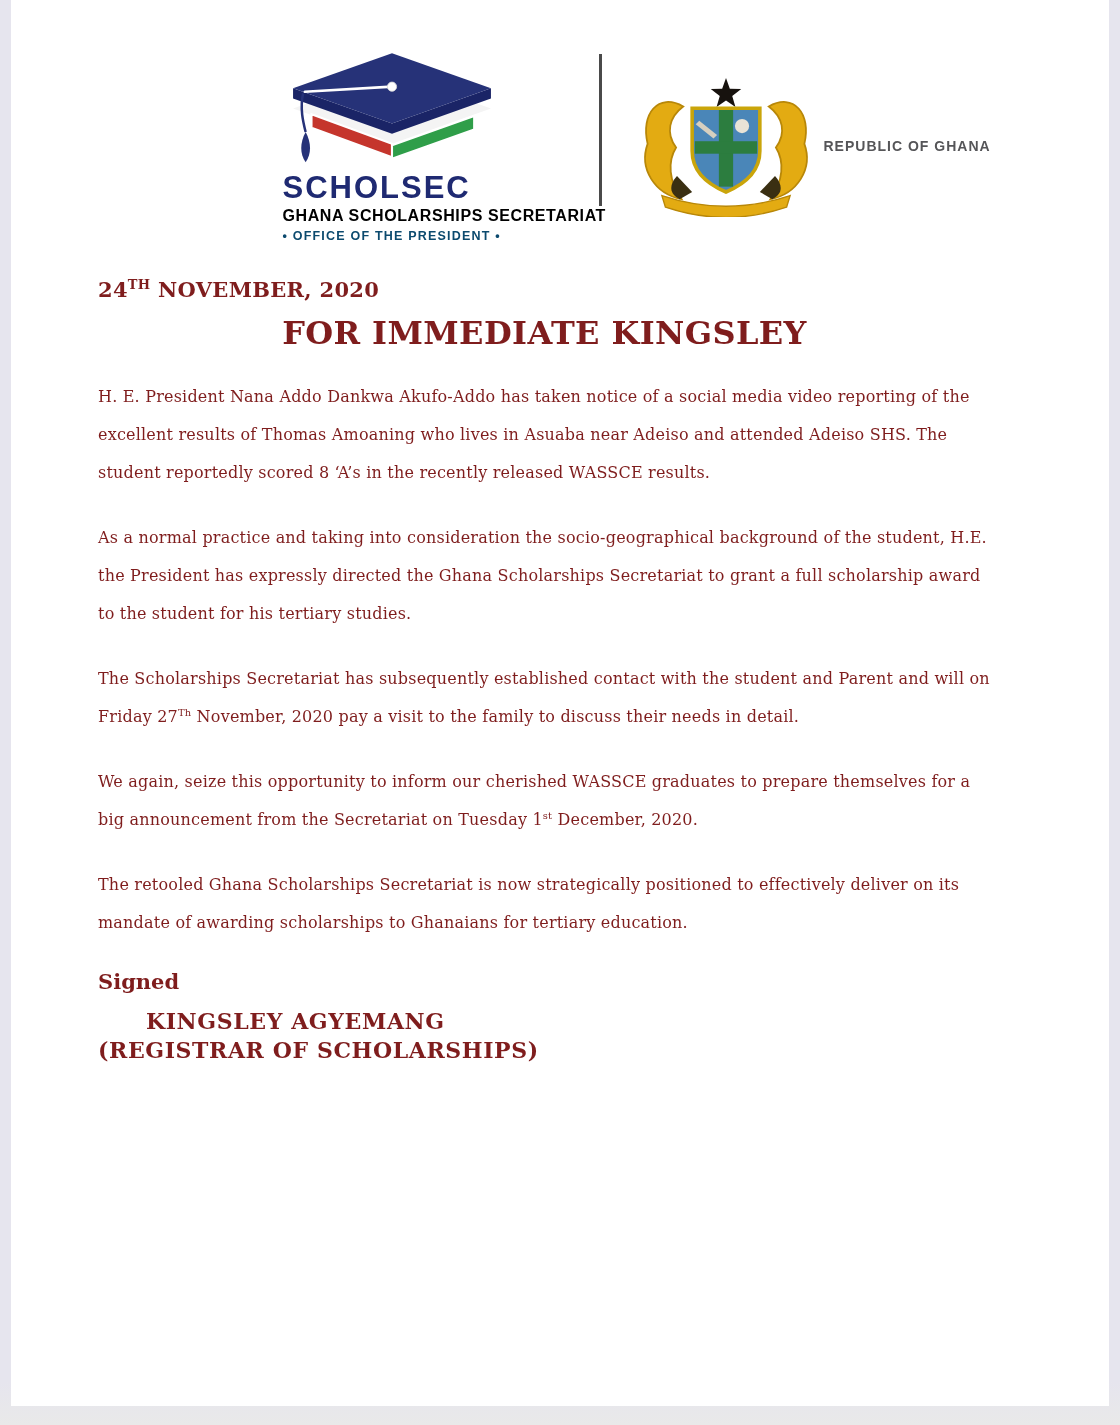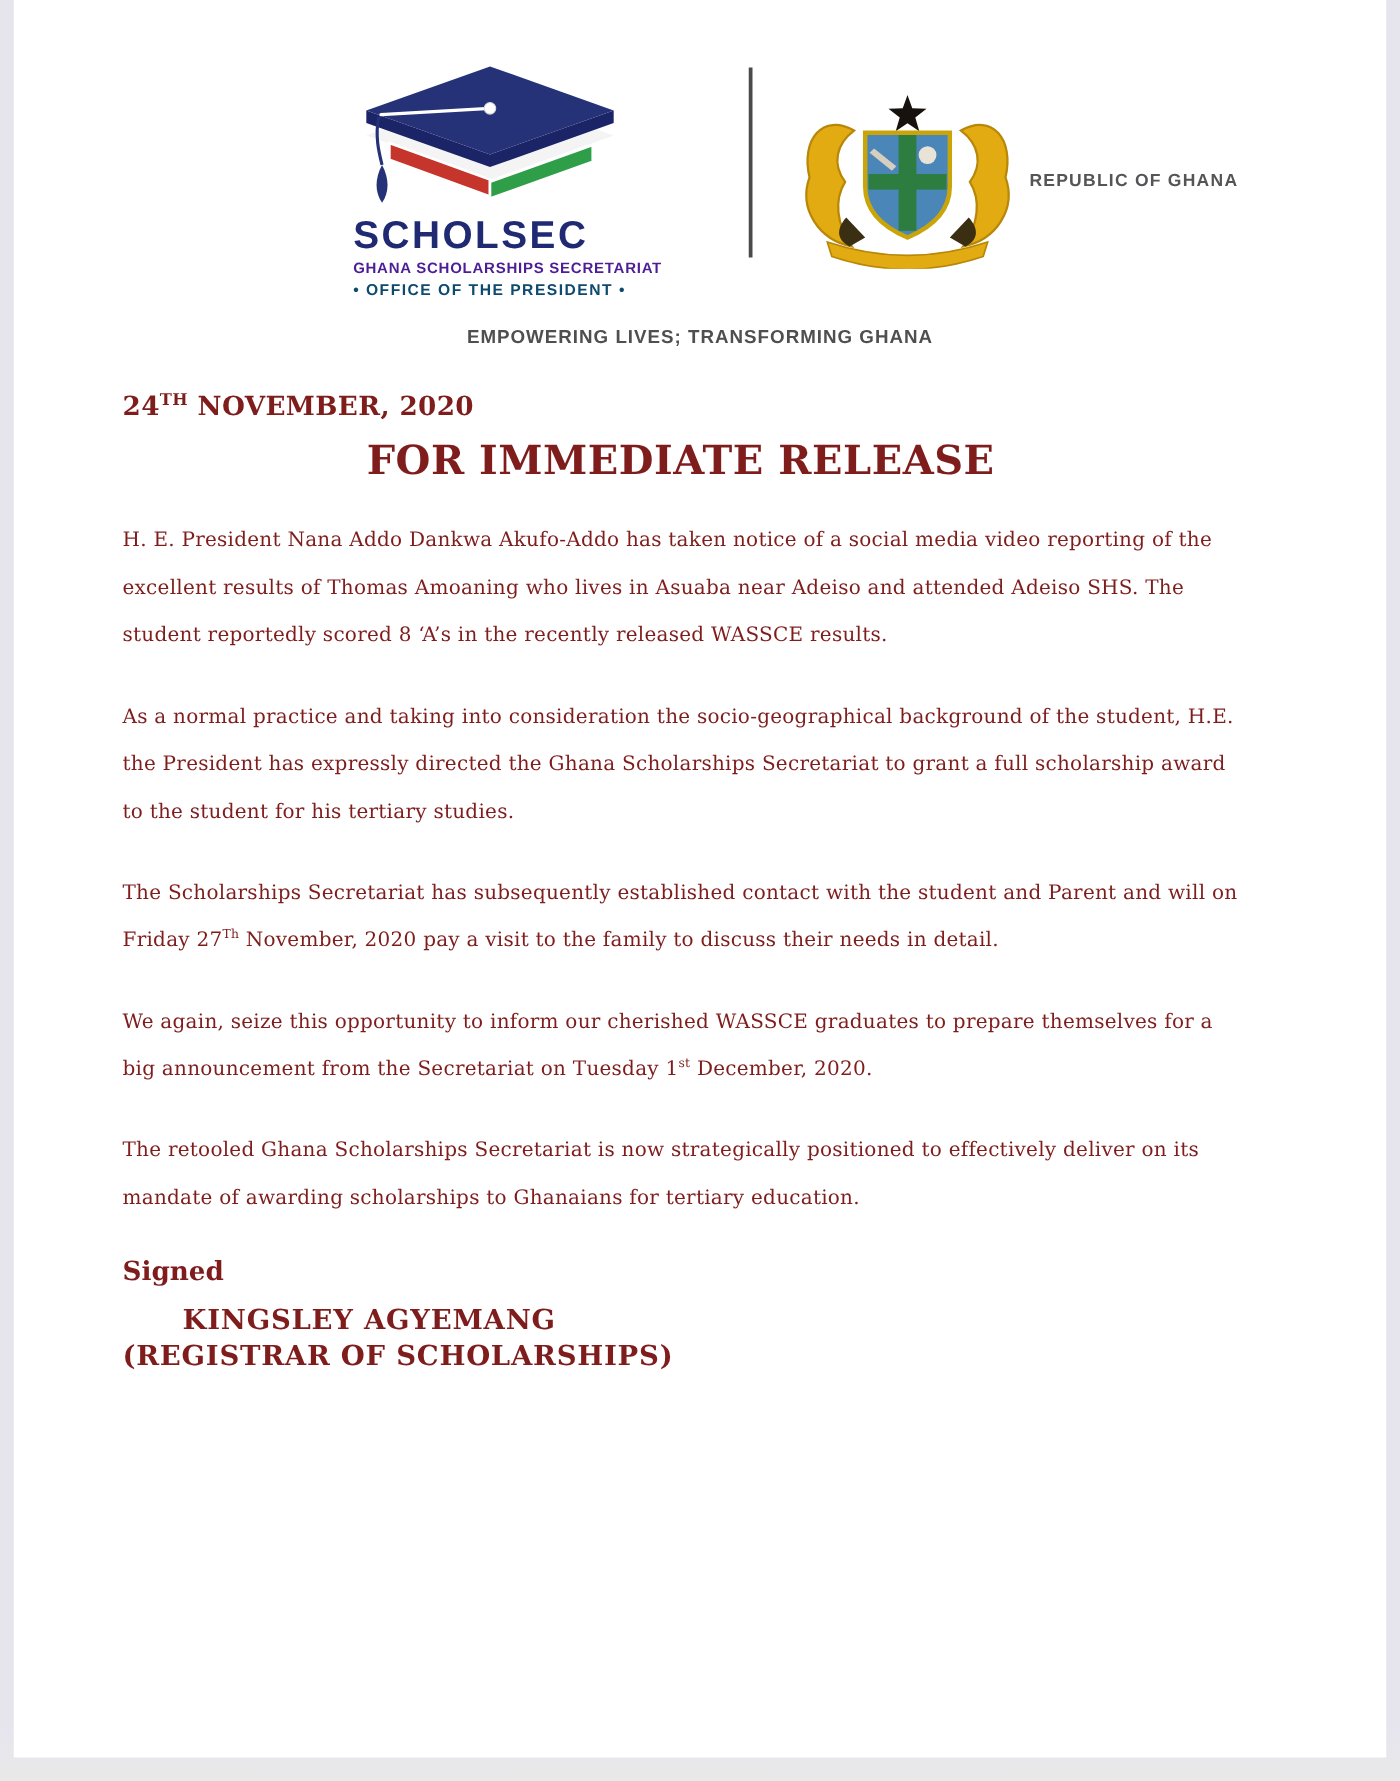--- a/index.html
+++ b/index.html
@@ -38,23 +38,23 @@
     font-weight: bold;
     font-size: 31px;
     letter-spacing: 2px;
     color: #1f2a72;
     margin-top: -6px;
     line-height: 1.05;
   }
   .scholsec-subtitle {
     font-family: "Liberation Sans", sans-serif;
     font-weight: bold;
-    font-size: 12px;
+    font-size: 16px;
     letter-spacing: 0.6px;
-    color: #4c1d95;
+    color: #000000;
     margin-top: 2px;
     white-space: nowrap;
   }
   .scholsec-office {
     font-family: "Liberation Sans", sans-serif;
     font-weight: bold;
     font-size: 12.5px;
     letter-spacing: 1.2px;
     color: #0c4a6e;
     margin-top: 4px;
@@ -189,25 +189,24 @@
             <circle cx="128" cy="64" r="8" fill="#e8e3d6"></circle>
             <path d="M80,58 L100,74 L96,78 L76,62 Z" fill="#d6cfbf"></path>
 
             <path d="M38,142 Q110,166 182,142 L178,155 Q110,178 42,155 Z" fill="#e3ab12" stroke="#b88708" stroke-width="1.5"></path>
           </svg>
         </span>
         <div class="arms-label">REPUBLIC OF GHANA</div>
       </div>
     </div>
 
-    <div class="tagline">EMPOWERING LIVES; TRANSFORMING GHANA</div>
 
     <div class="content">
       <div class="date-line"><span>24</span><sup>TH</sup><span> NOVEMBER, 2020</span></div>
-      <div class="headline">FOR IMMEDIATE RELEASE</div>
+      <div class="headline">FOR IMMEDIATE KINGSLEY</div>
 
       <div class="press-body">
           <p><span>H. E. President Nana Addo Dankwa Akufo-Addo has taken notice of a social media video reporting of the excellent results of Thomas Amoaning who lives in Asuaba near Adeiso and attended Adeiso SHS. The student reportedly scored 8 ‘A’s in the recently released WASSCE results.</span></p>
           <p><span>As a normal practice and taking into consideration the socio-geographical background of the student, H.E. the President has expressly directed the Ghana Scholarships Secretariat to grant a full scholarship award to the student for his tertiary studies.</span></p>
           <p><span>The Scholarships Secretariat has subsequently established contact with the student and Parent and will on Friday 27</span><sup>Th</sup><span> November, 2020 pay a visit to the family to discuss their needs in detail.</span></p>
           <p><span>We again, seize this opportunity to inform our cherished WASSCE graduates to prepare themselves for a big announcement from the Secretariat on Tuesday 1</span><sup>st</sup><span> December, 2020.</span></p>
           <p><span>The retooled Ghana Scholarships Secretariat is now strategically positioned to effectively deliver on its mandate of awarding scholarships to Ghanaians for tertiary education.</span></p>
         </div>
 
       <div class="signature">

